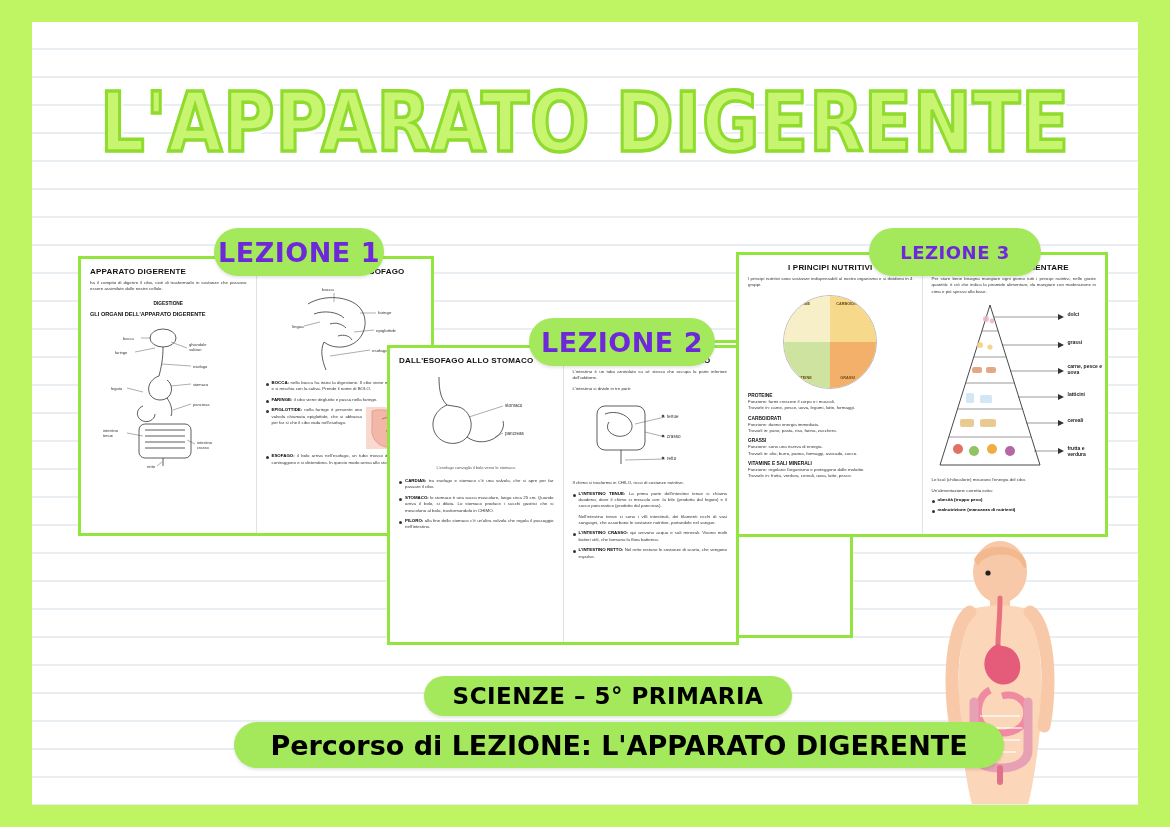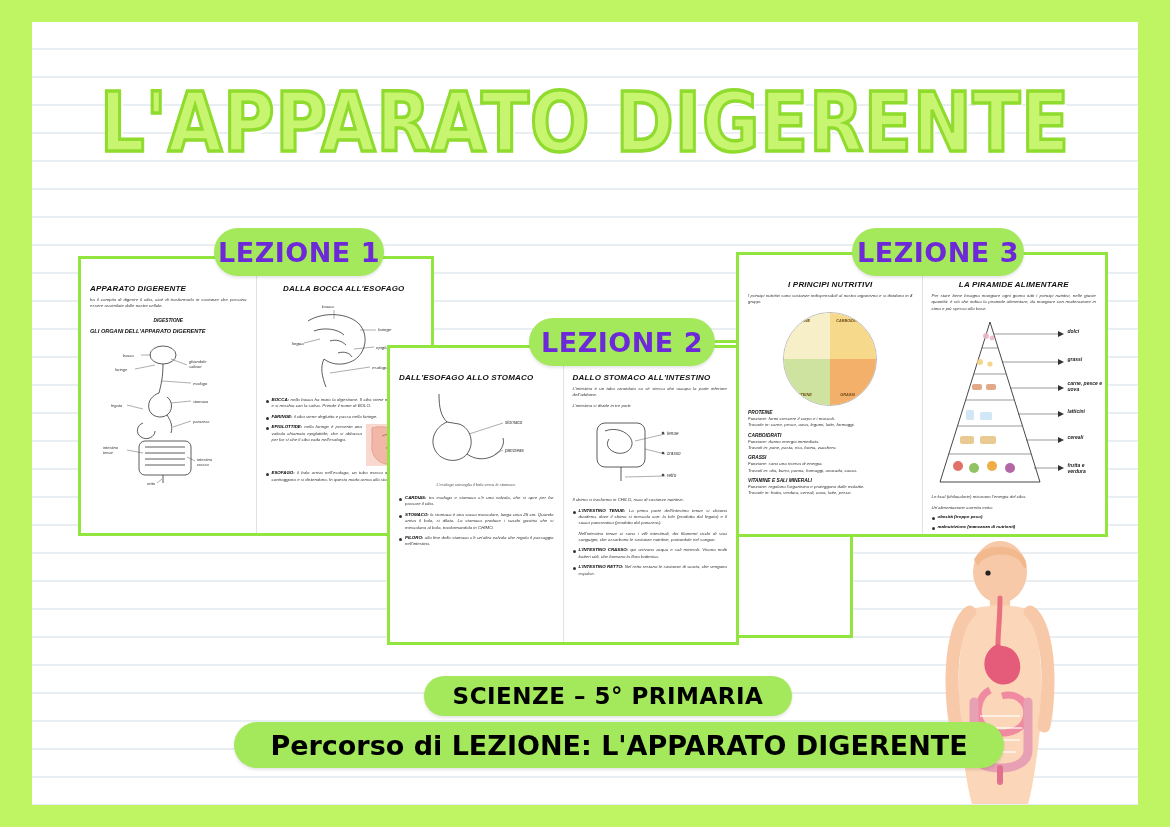--- a/index.html
+++ b/index.html
@@ -49,21 +49,21 @@
     font-family:"DejaVu Sans",sans-serif;
     font-weight:bold;
     border-radius:30px;
     display:flex;align-items:center;justify-content:center;
     box-shadow:0 2px 3px rgba(0,0,0,0.10);
     letter-spacing:.5px;
     margin-left:36px;
   }
   #pill-l1{left:178px;top:228px;width:170px;height:48px;font-size:27px;z-index:30;}
   #pill-l2{left:493px;top:318px;width:186px;height:48px;font-size:27px;z-index:30;}
-  #pill-l3{left:816px;top:228px;width:172px;height:48px;font-size:27px;z-index:30;}
+  #pill-l3{left:833px;top:228px;width:172px;height:48px;font-size:18px;z-index:30;}
 
   .pill-bottom{
     position:absolute;background:#a4e85c;color:#000000;border-radius:26px;
     display:flex;align-items:center;justify-content:center;
     font-family:"DejaVu Sans",sans-serif;font-weight:bold;
     box-shadow:0 2px 3px rgba(0,0,0,0.10);
   }
   #pill-subject{left:424px;top:676px;width:368px;height:40px;font-size:23px;letter-spacing:.5px;z-index:30;}
   #pill-course{left:234px;top:722px;width:770px;height:46px;font-size:27px;z-index:30;}
 
@@ -74,21 +74,21 @@
     border:3px solid #92e53f;
     box-sizing:border-box;
     overflow:hidden;
   }
   #card-l1{left:78px;top:256px;width:356px;height:280px;z-index:10;}
   #card-l2{left:387px;top:345px;width:352px;height:300px;z-index:12;}
   #card-l3{left:736px;top:252px;width:372px;height:285px;z-index:14;}
   #card-extra{left:585px;top:340px;width:268px;height:298px;z-index:11;}
 
   .card-split{display:flex;height:100%;}
-  .col{flex:1;padding:25px 9px;box-sizing:border-box;position:relative;font-style:italic;}
+  .col{flex:1;padding:8px 9px;box-sizing:border-box;position:relative;}
   .col + .col{border-left:1px solid #dfe3e6;}
 
   .h-title{
     font-size:8px;font-weight:bold;color:#111;letter-spacing:.2px;margin-bottom:4px;
   }
   .h-title.center{text-align:center;}
   .tiny{font-size:4.4px;line-height:1.45;color:#333;text-align:justify;}
   .tiny b{color:#000;}
   .bullet{display:flex;gap:3px;margin-bottom:4px;}
   .bullet .dot{flex:0 0 auto;width:3px;height:3px;border-radius:50%;background:#333;margin-top:3px;}

